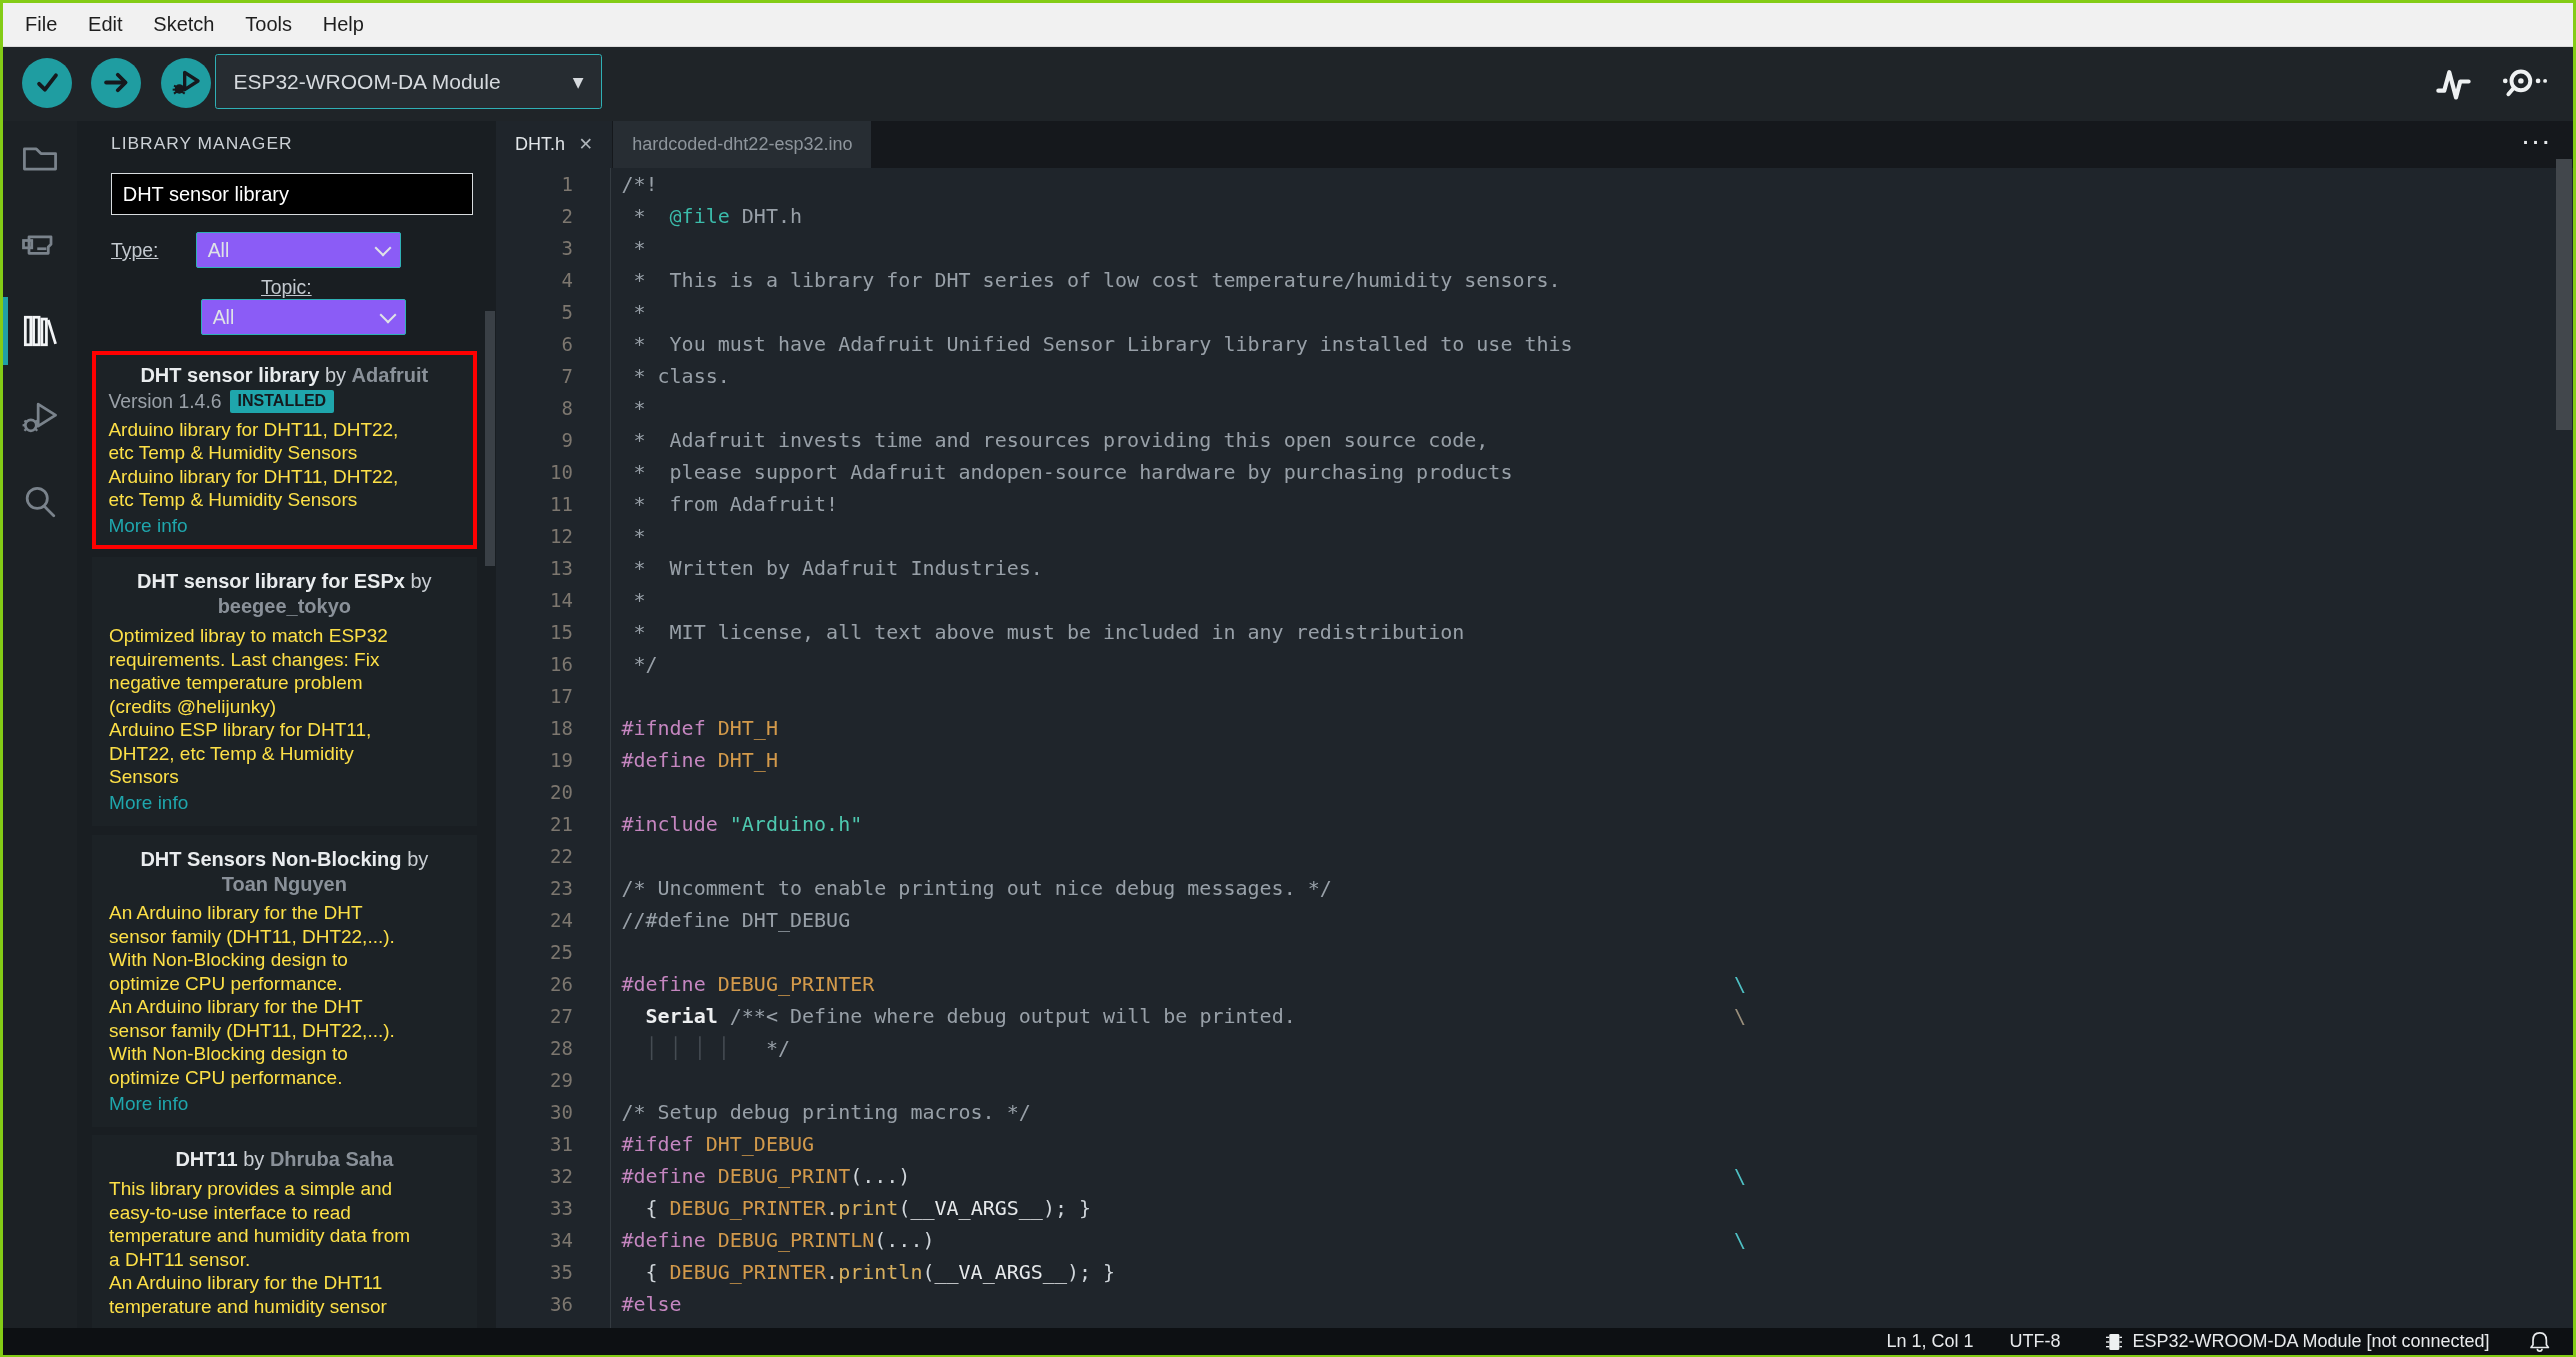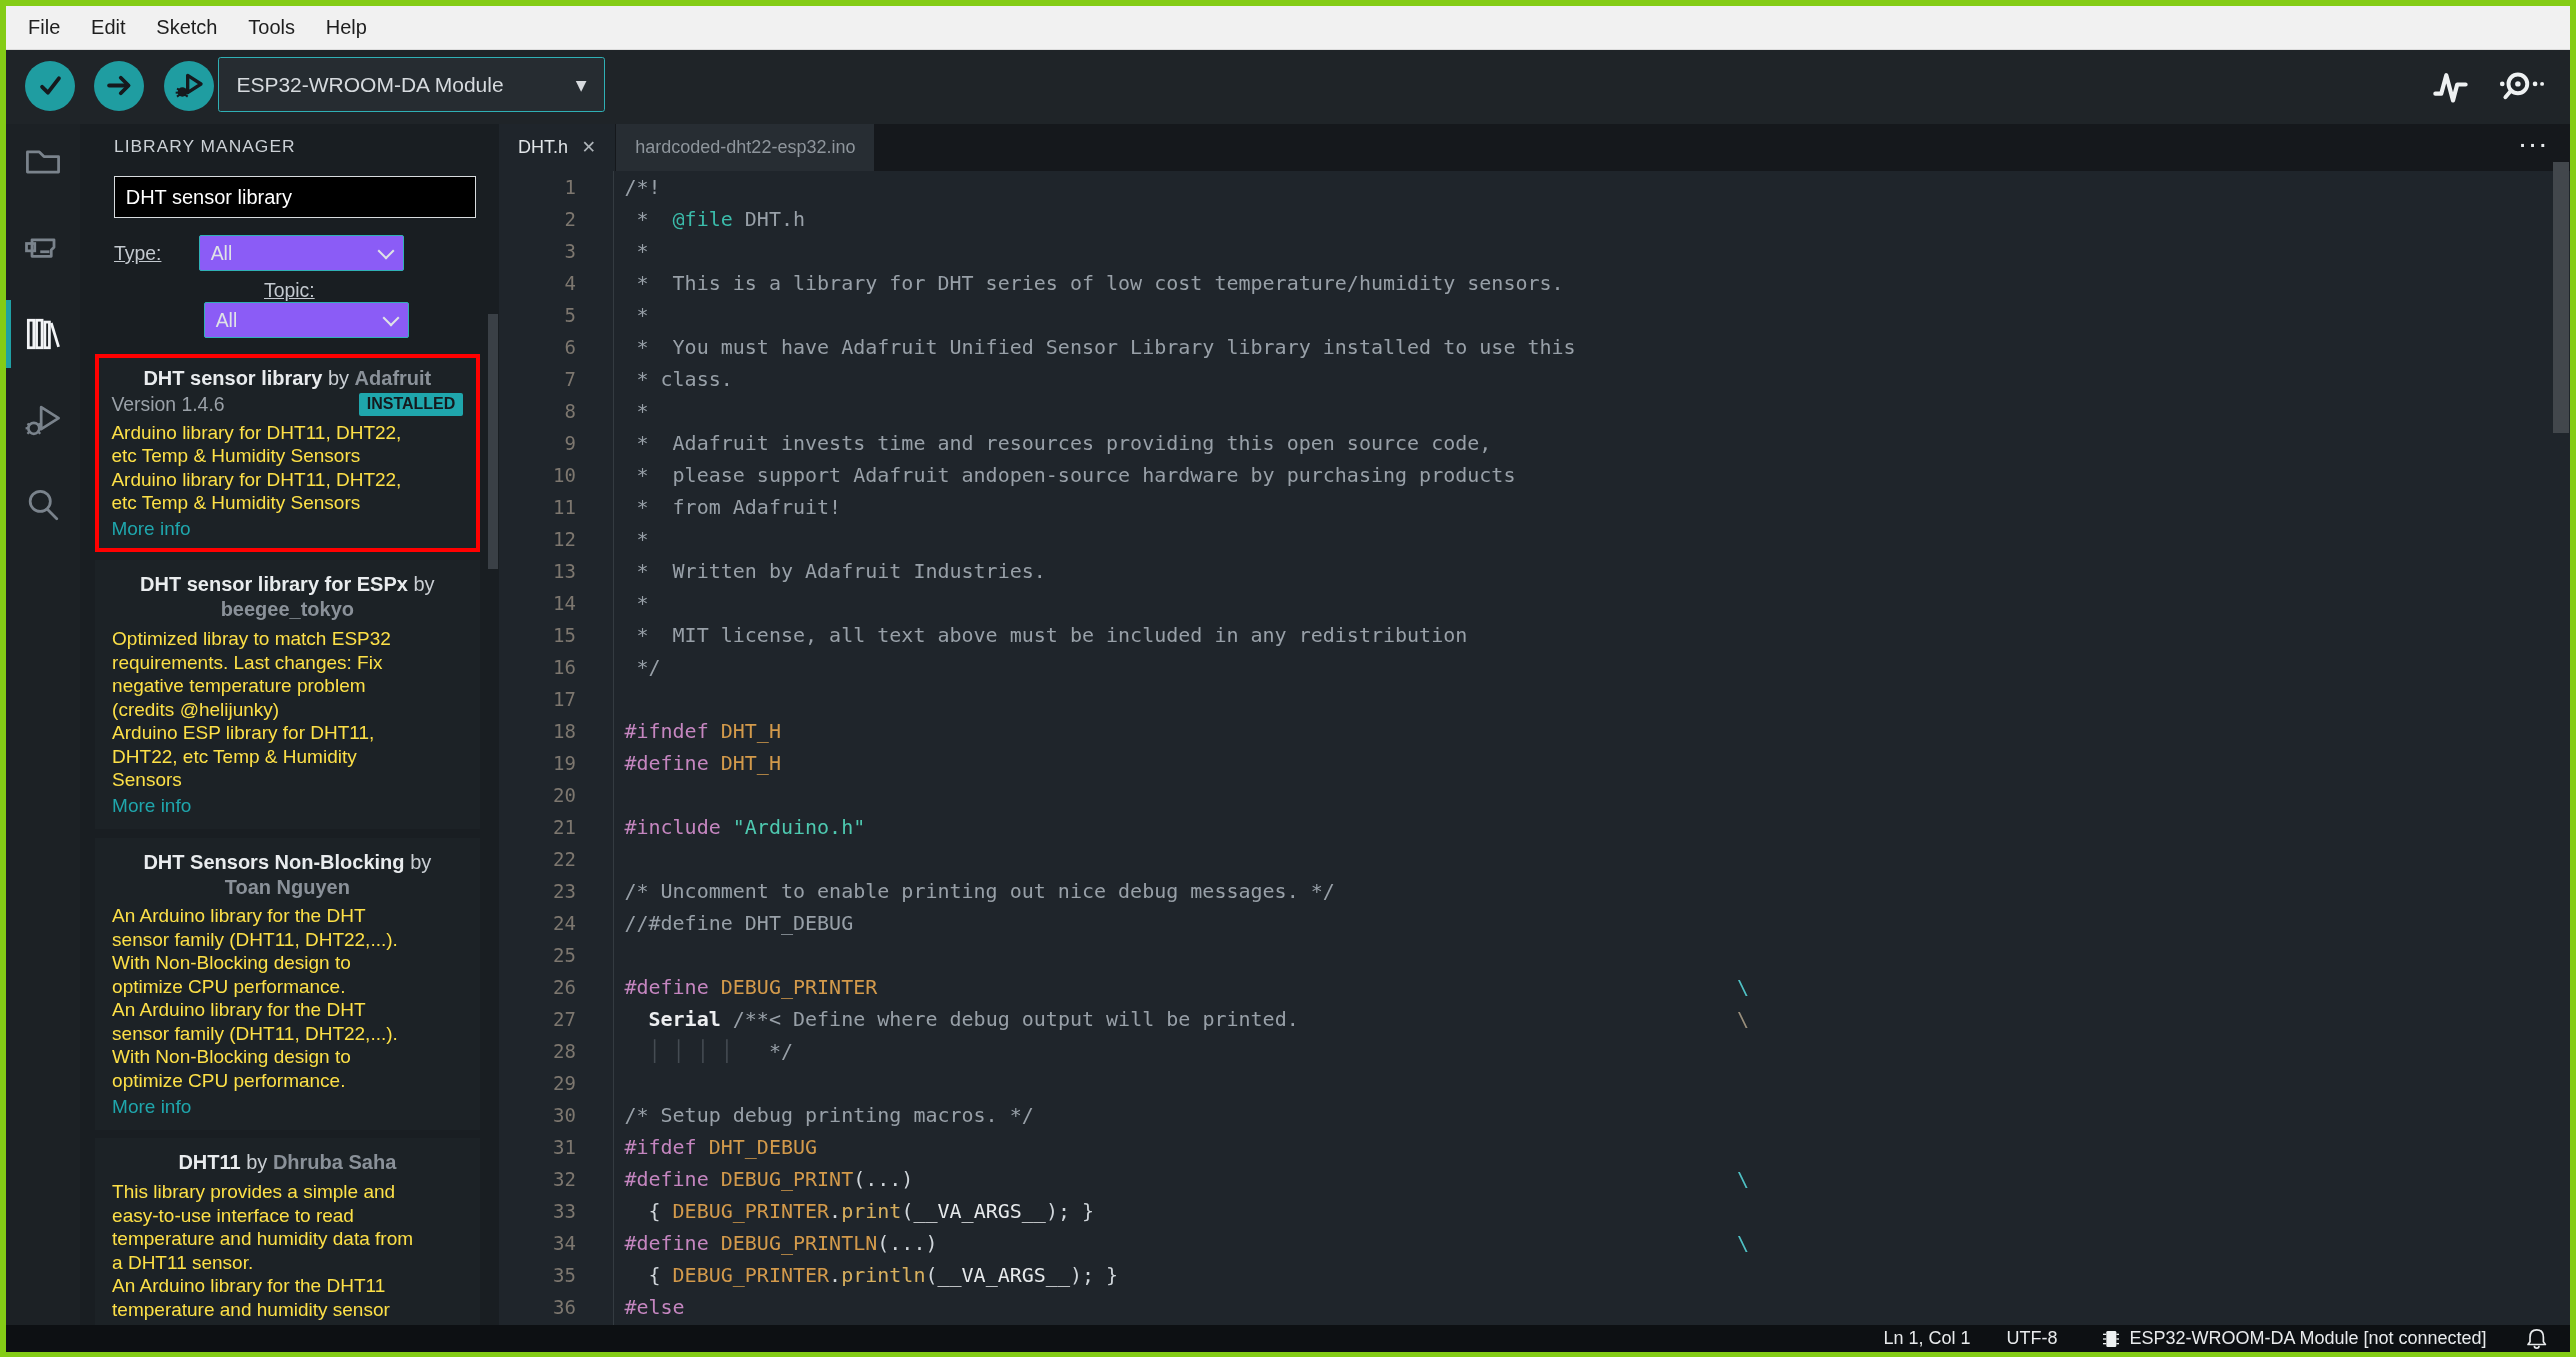--- a/index.html
+++ b/index.html
@@ -1,16 +1,16 @@
 <!DOCTYPE html>
 <html style="font-size:10.7px"><head>
 <meta charset="utf-8">
 <style>
   html,body{margin:0;padding:0;background:#666;}
-  .window{position:relative;width:2576px;height:1358px;box-sizing:border-box;border:6px solid #84cc16;
+  .window{position:relative;width:2576px;height:1358px;box-sizing:border-box;border:3px solid #84cc16;
           background:#1f2428;font-family:"Liberation Sans",sans-serif;overflow:hidden;}
 
   
   .menubar{position:absolute;left:0;top:0;right:0;height:43px;background:#f1f1f1;
            border-bottom:1.3px solid #dcdcdc;display:flex;align-items:center;padding-left:6.7px;z-index:6;}
   .menu-item{padding:0 15.4px;font-size:20px;color:#1e1e1e;line-height:43px;cursor:default;}
 
   
   .toolbar{position:absolute;left:0;top:44px;right:0;height:74px;background:#1f2428;z-index:5;padding-left:40px;}
   .tbtn{position:absolute;top:10.7px;width:50px;height:50px;border-radius:50%;background:#1f9da1;
@@ -47,21 +47,21 @@
   .f-select .fval{color:#dfe3e6;font-size:19.4px;flex:1;}
   .chev{width:10px;height:10px;border-right:2px solid #dfe3e6;border-bottom:2px solid #dfe3e6;
         transform:rotate(45deg);margin-bottom:5.4px;}
   .lib-list{margin:16px 19px 0 14.7px;display:flex;flex-direction:column;gap:8.7px;}
   .lib-item{background:#1c2226;padding:12px 17.4px;}
   .lib-item.selected{border:4.7px solid #ff0000;padding:7.4px 12.7px;}
   .li-title{font-size:20px;line-height:25px;text-align:center;}
   .li-title .t{color:#e9ecee;font-weight:bold;}
   .li-title .by{color:#c9ced3;}
   .li-title .au{color:#8a9199;font-weight:bold;white-space:nowrap;}
-  .ver-row{display:flex;justify-content:space-between;align-items:center;margin-top:2px;}
+  .ver-row{display:flex;justify-content:flex-start;align-items:center;margin-top:2px;gap:8px;}
   .ver{color:#9aa1a8;font-size:19.4px;}
   .badge{background:#1fa6ac;color:#15191d;font-size:16px;font-weight:bold;padding:2.7px 8px;border-radius:2px;}
   .desc{margin-top:4.7px;}
   .desc div{font-size:19px;line-height:23.5px;color:#fde047;}
   .more{color:#1fa6ac;font-size:19px;margin-top:3.4px;display:inline-block;}
   .sb-scroll{position:absolute;right:1.3px;top:190px;width:10px;height:255px;background:#3a4046;}
 
   
   .editor{flex:1;position:relative;background:#1f252b;overflow:hidden;}
   .tabbar{position:absolute;top:0;left:0;right:0;height:47px;background:#15181c;display:flex;}

